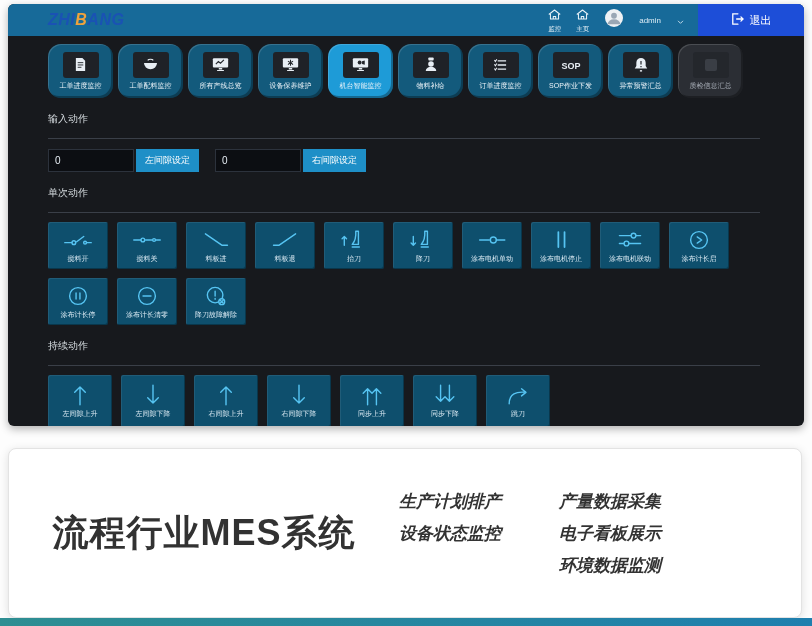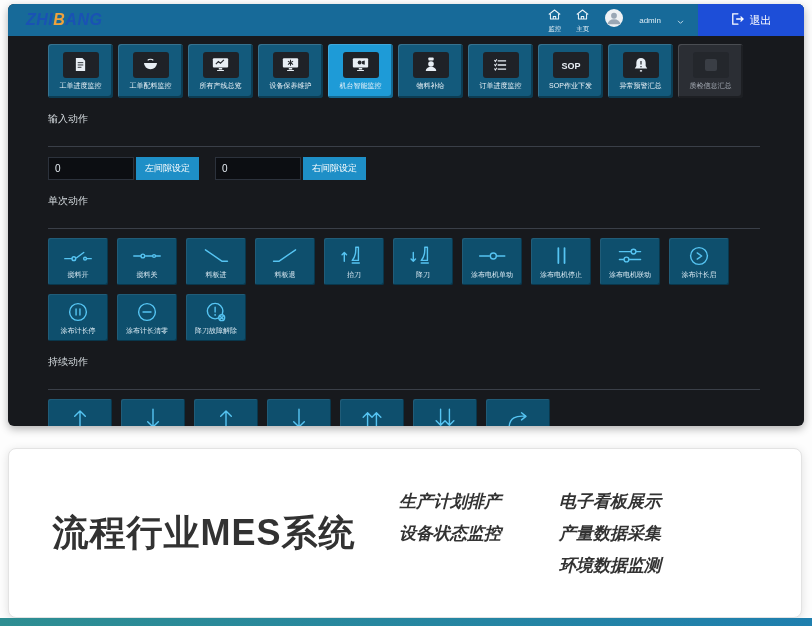--- a/index.html
+++ b/index.html
@@ -5,47 +5,47 @@
   * { box-sizing: border-box; margin: 0; padding: 0; }
   html, body { width: 812px; height: 626px; }
   body { font-family: "Liberation Sans", sans-serif; background: #ffffff; overflow: hidden; }
   .page { position: relative; width: 812px; height: 626px; background: #fdfdfd; }
 
   
   .dash-card { position: absolute; left: 8px; top: 4px; width: 796px; height: 422px;
     border-radius: 6px; overflow: hidden; background: var(--panel-bg, #17191d);
     box-shadow: 0 3px 9px rgba(0,0,0,.30); }
   .hdr { height: 32px; background: var(--header-bg, #176a99); display: flex; align-items: center; }
-  .logo { margin-left: 18px; font-style: italic; font-weight: bold; font-size: 16px; letter-spacing: .5px; }
+  .logo { margin-left: 40px; font-style: italic; font-weight: bold; font-size: 16px; letter-spacing: .5px; }
   .lg-blue { color: #1a52b4; } .lg-orange { color: #f0a23c; }
   .hdr-sp { flex: 1; }
   .hdr-nav { display: flex; gap: 15px; margin-right: 16px; }
   .nav-item { display: flex; flex-direction: column; align-items: center; color: #e8f2f8; cursor: pointer; }
   .nav-lb { font-size: 6.5px; margin-top: 1px; }
   .user { display: flex; align-items: center; gap: 16px; margin-right: 14px; color: #dcecf5; cursor: pointer; }
   .user-name { font-size: 8px; }
   .logout { width: 106px; align-self: stretch; background: #1d4ed8; display: flex; align-items: center;
     justify-content: center; gap: 6px; color: #fff; font-size: 11px; cursor: pointer; }
   .body { padding: 8px 44px 0 40px; }
 
   
   .tiles { display: flex; gap: 5px; }
-  .tile { width: 65px; height: 54px; background: var(--tile-bg, #135a7c); border-radius: 3px;
+  .tile { width: 65px; height: 54px; background: var(--tile-bg, #135a7c); border-radius: 13px;
     display: flex; flex-direction: column; align-items: center; justify-content: center; gap: 3px;
     box-shadow: inset 1px 1px 0 rgba(255,255,255,.15), inset -2px -2px 0 rgba(0,0,0,.32); cursor: pointer; }
   .tile.active { background: var(--accent, #1e9bd7); }
   .tile.disabled { background: #2b2e34; cursor: default; }
   .tile-ic { width: 36px; height: 26px; background: #1f2227; border-radius: 3px;
     display: flex; align-items: center; justify-content: center; color: #e8eef4; }
   .tile.disabled .tile-ic { background: #24272c; }
   .tile-lb { font-size: 7px; color: #eef5fa; white-space: nowrap; }
   .tile.disabled .tile-lb { color: #a7adb6; }
 
   
-  .sec-title { margin-top: 14px; font-size: 10px; color: #d4dade; padding-bottom: 20px;
+  .sec-title { margin-top: 14px; font-size: 10px; color: #d4dade; padding-bottom: 12px;
     border-bottom: 1px solid #3a3f48; }
   .in-row { display: flex; gap: 16px; margin-top: 10px; }
   .in-group { display: flex; }
   .num-input { width: 86px; height: 23px; background: #0c0e12; border: 1px solid #2c323c;
     color: #e6edf3; font-size: 10px; padding: 0 6px; outline: none; font-family: inherit; }
   .set-btn { height: 23px; margin-left: 2px; padding: 0 9px; background: var(--button-bg, #1e8fc7);
     color: #fff; border: none; font-size: 9px; cursor: pointer; font-family: Liberation Mono, monospace; }
 
   .act-row { display: flex; gap: 9px; margin-top: 9px; }
   .act { width: 60px; height: 47px; background: var(--action-tile-bg, #0e4f6d); border-radius: 2px;
@@ -424,21 +424,21 @@
   </div>
 
   <div class="info-card">
     <div class="info-title">流程行业MES系统</div>
     <div class="feat-cols" id="feat-cols">
         <div class="feat-col">
           <div class="feat-item">生产计划排产</div>
           <div class="feat-item">设备状态监控</div>
         </div>
         <div class="feat-col">
+          <div class="feat-item">产量数据采集</div>
           <div class="feat-item">电子看板展示</div>
-          <div class="feat-item">产量数据采集</div>
           <div class="feat-item">环境数据监测</div>
         </div>
       </div>
   </div>
 
   <div class="bottom-bar"></div>
 </div>
 
 </body></html>

